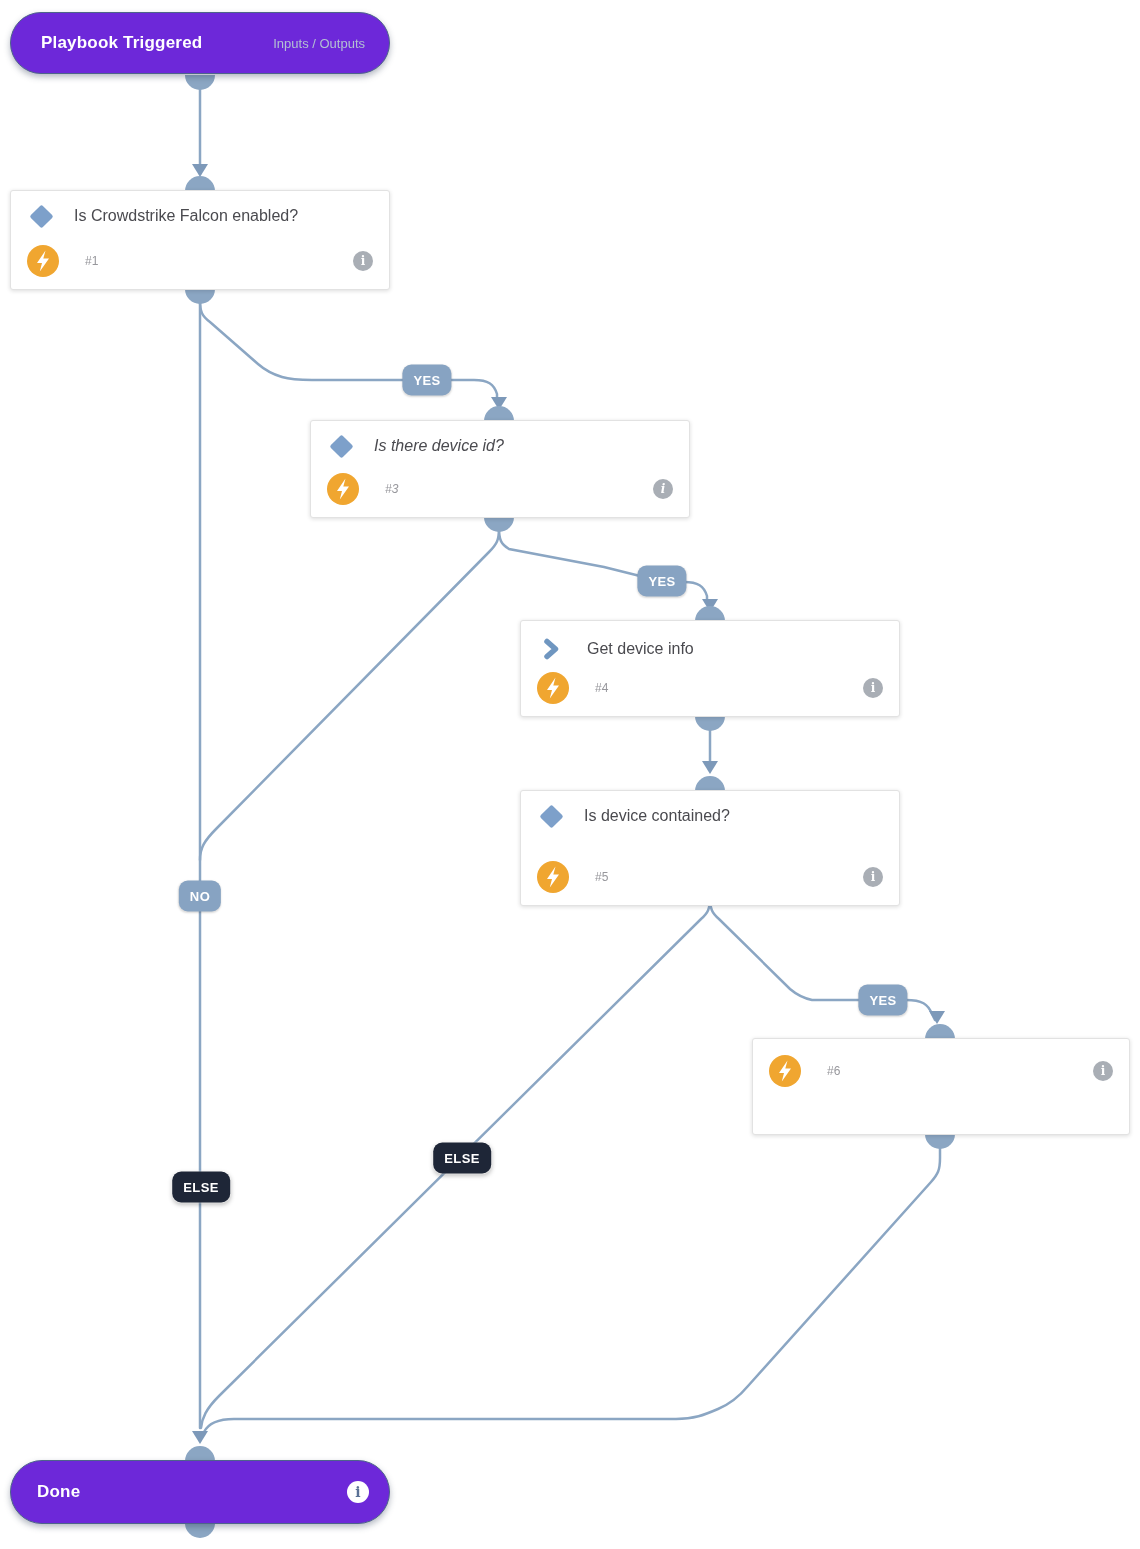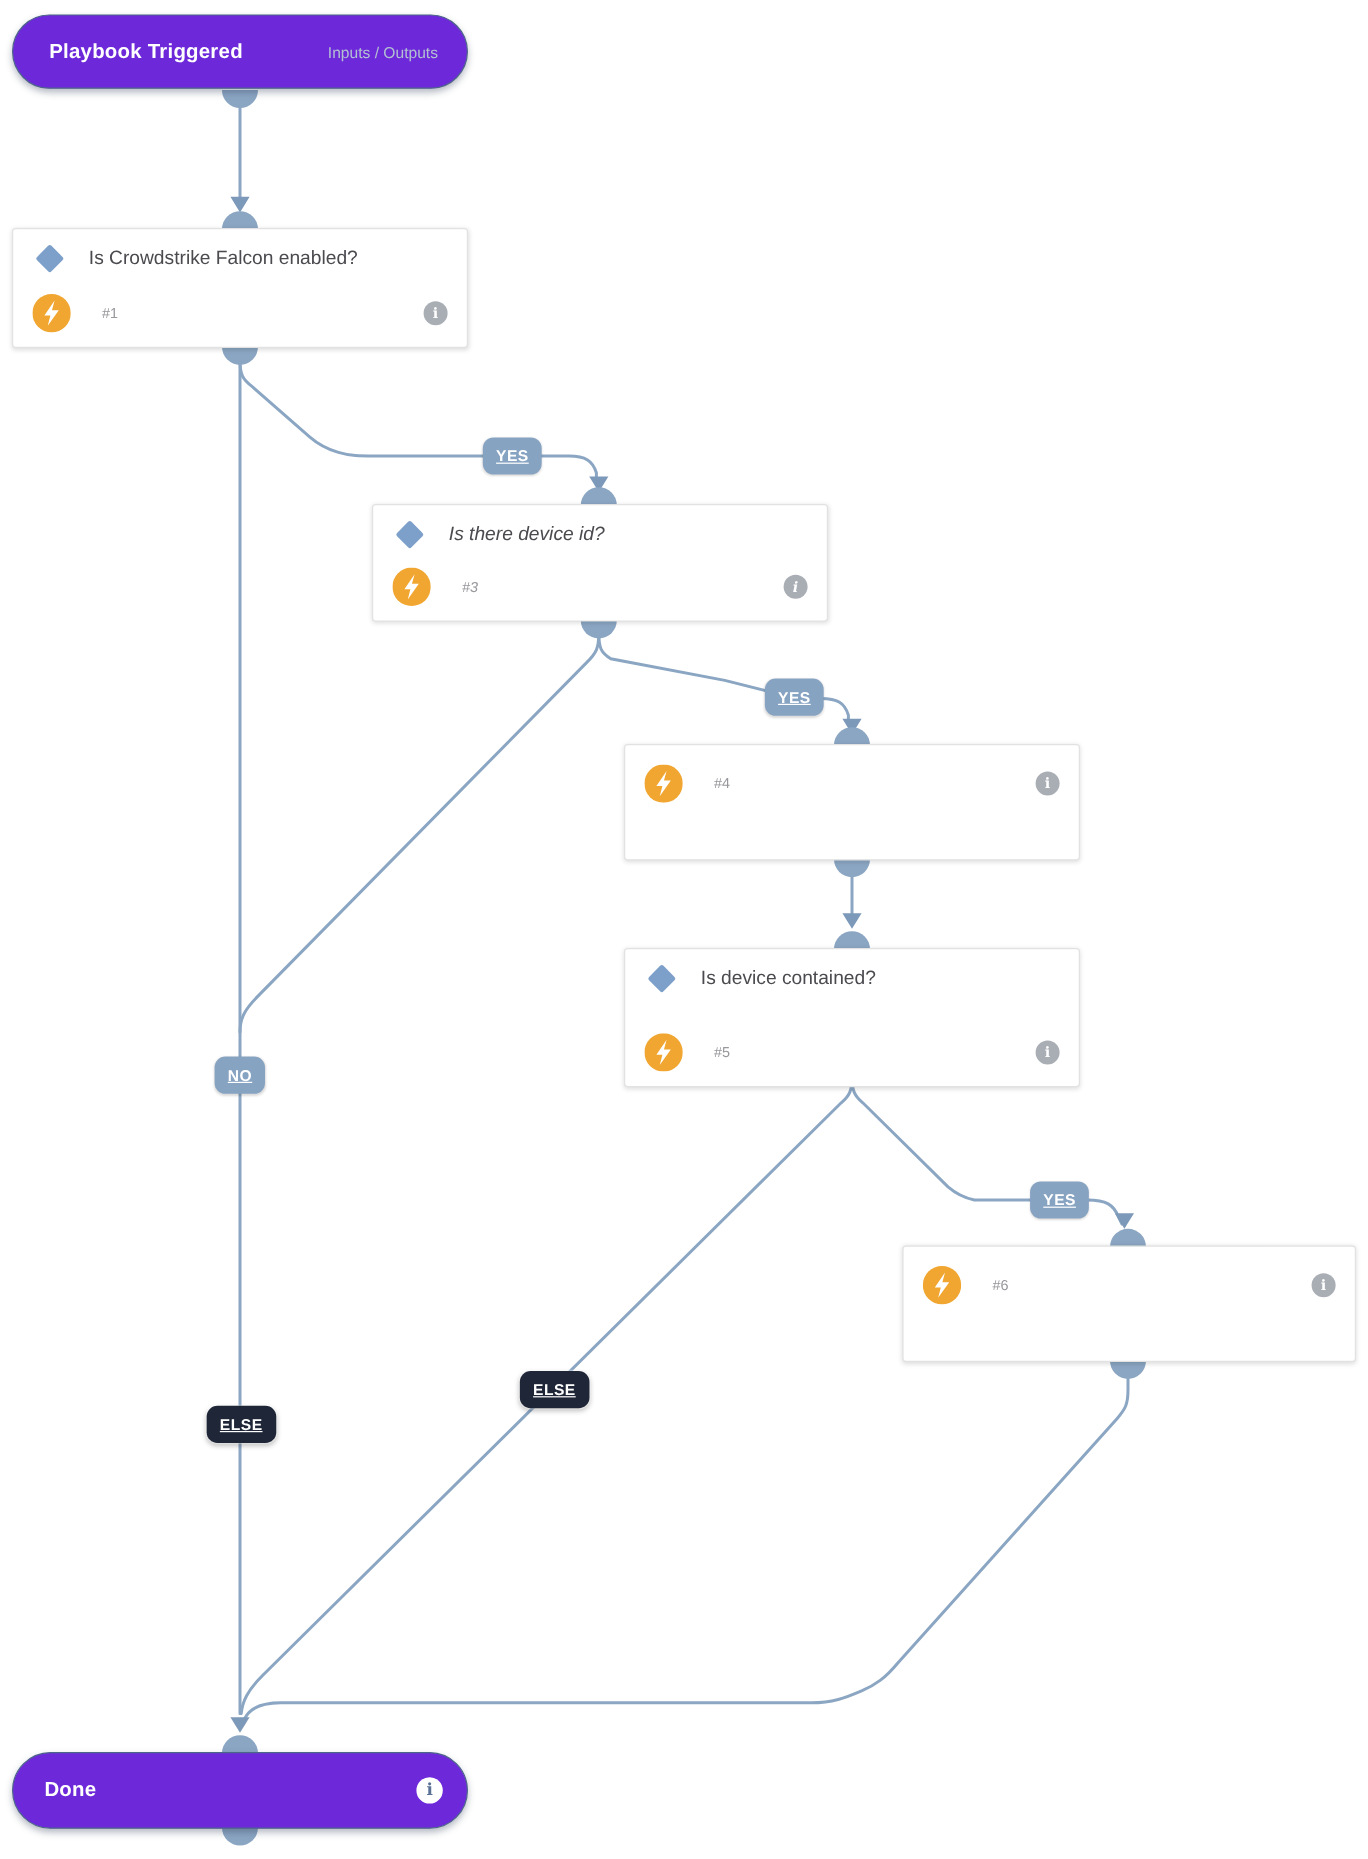--- a/index.html
+++ b/index.html
@@ -16,36 +16,36 @@
   .pill .pill-link{font-size:13px;font-weight:400;color:#b3c0d2;}
   .pill-info{width:22px;height:22px;border-radius:50%;background:#ffffff;color:#5a7195;
              display:flex;align-items:center;justify-content:center;
              font-family:"DejaVu Serif",serif;font-weight:700;font-size:14px;line-height:1;}
 
   
   .card{position:absolute;z-index:3;background:#ffffff;border:1px solid #e2e2e2;
         border-radius:3px;box-shadow:0 1px 4px rgba(0,0,0,.14);
         display:flex;flex-direction:column;justify-content:space-between;
         box-sizing:border-box;padding:16px 16px 12px 16px;}
-  .card-head{display:flex;}
+  .card-head{display:flex;align-items:center;}
   .card-title{font-size:16px;color:#4a4a4f;margin-left:24px;}
   .card-foot{display:flex;align-items:center;}
   .diamond{width:17px;height:17px;background:#7da0ca;border-radius:2px;
            transform:rotate(45deg);margin-left:6px;flex:0 0 auto;}
   .chev{width:24px;height:24px;margin-left:2px;flex:0 0 auto;}
   .bolt{width:32px;height:32px;flex:0 0 auto;}
   .task-num{font-size:12px;color:#97979c;margin-left:26px;flex:1 1 auto;}
   .info{width:20px;height:20px;border-radius:50%;background:#a9aeb5;color:#ffffff;
         display:flex;align-items:center;justify-content:center;
         font-family:"DejaVu Serif",serif;font-weight:700;font-size:12px;line-height:1;}
 
   
   .elabel{position:absolute;z-index:4;transform:translate(-50%,-50%);
           color:#ffffff;font-size:13px;font-weight:700;letter-spacing:.4px;
-          padding:9px 11px;border-radius:9px;line-height:1;text-decoration:underline;}
+          padding:9px 11px;border-radius:9px;line-height:1;}
   .elabel.blue{background:#87a3c2;box-shadow:0 1px 2px rgba(0,0,0,.15);}
   .elabel.dark{background:#1e2637;box-shadow:0 0 0 1px rgba(255,255,255,.35),0 2px 4px rgba(0,0,0,.25);text-align:right;}
 </style>
 </head>
 <body>
 
 <div class="canvas">
 
   <svg class="wires" width="1140" height="1549" viewBox="0 0 1140 1549">
     <g stroke="#8ba6c3" stroke-width="2.5" fill="none" stroke-linecap="round">
@@ -119,20 +119,28 @@
             <circle cx="16" cy="16" r="16" fill="#f0a630"></circle>
             <path d="M18.5 5.5 L10 18 H15 L12.8 26.5 L22 13.5 H16.3 Z" fill="#ffffff"></path>
           </svg>
       </span>
       <span class="task-num">#3</span>
       <span class="info">i</span>
     </div>
   </div>
 
   <div class="card" style="left:520px;top:620px;width:380px;height:97px;">
+    <div class="card-head">
+      <span class="chev">
+        <svg viewBox="0 0 24 24" width="24" height="24">
+            <path d="M8 4.5 L16.5 12 L8 19.5" stroke="#6f96c0" stroke-width="5.5" fill="none" stroke-linecap="round" stroke-linejoin="round"></path>
+          </svg>
+      </span>
+      <span class="card-title">Get device info</span>
+    </div>
     <div class="card-foot">
       <span class="bolt">
         <svg viewBox="0 0 32 32" width="32" height="32">
             <circle cx="16" cy="16" r="16" fill="#f0a630"></circle>
             <path d="M18.5 5.5 L10 18 H15 L12.8 26.5 L22 13.5 H16.3 Z" fill="#ffffff"></path>
           </svg>
       </span>
       <span class="task-num">#4</span>
       <span class="info">i</span>
     </div>

